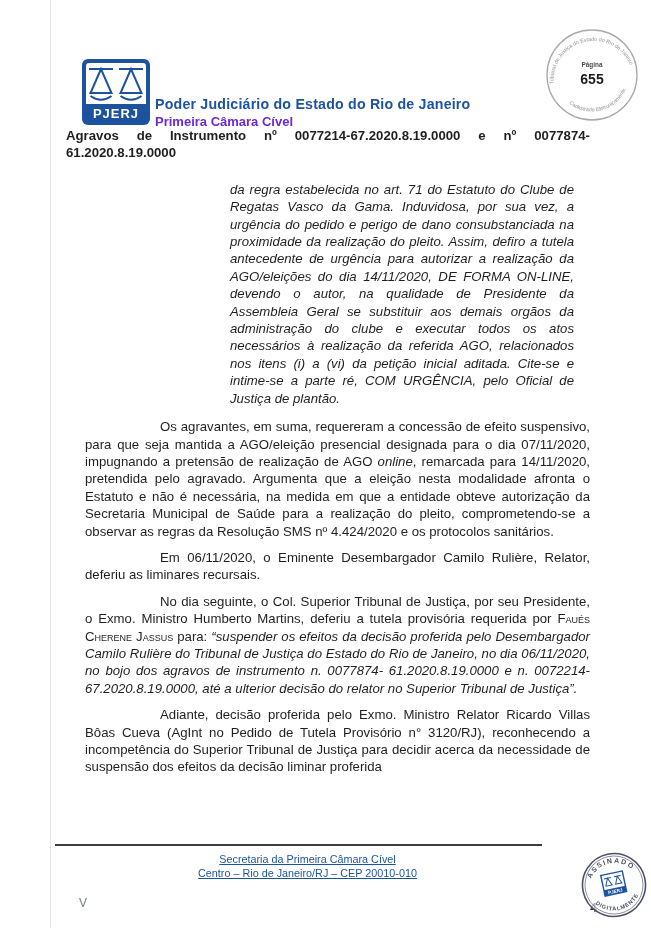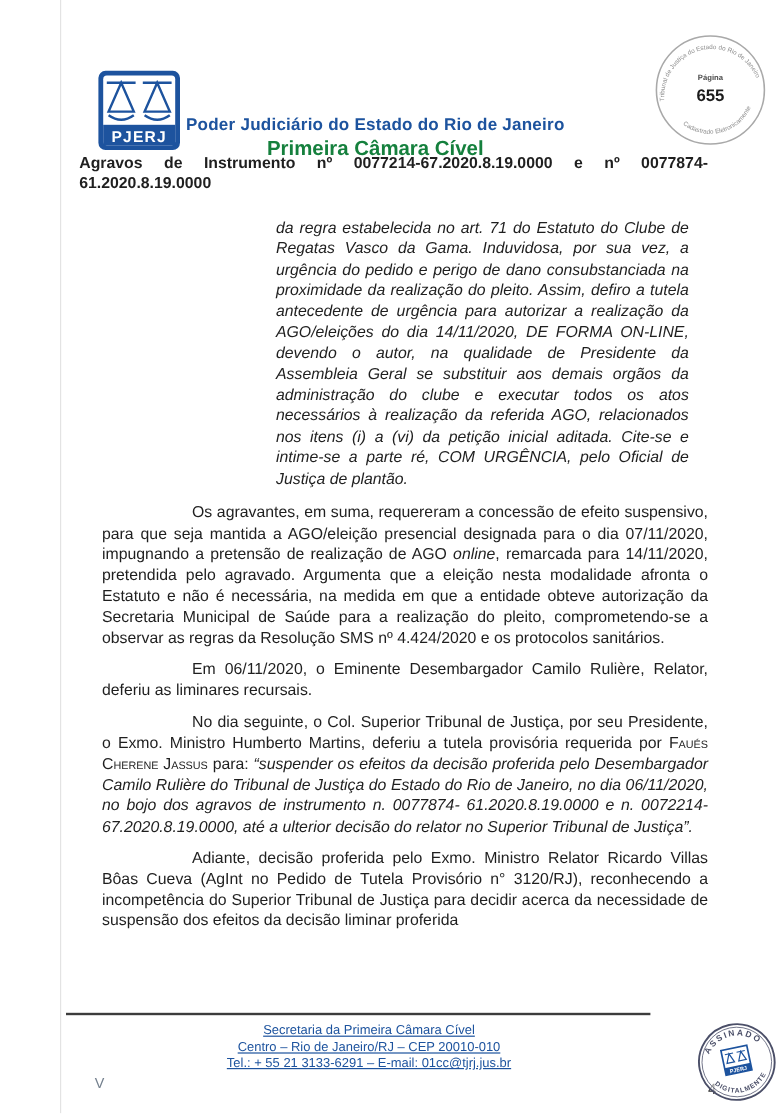--- a/index.html
+++ b/index.html
@@ -2,23 +2,23 @@
 <html lang="pt-BR"><head>
 <meta charset="utf-8">
 <style>
   html,body{margin:0;padding:0;background:#ffffff;}
   #page{
     position:relative;width:651px;height:928px;background:#ffffff;overflow:hidden;
     font-family:"Liberation Sans",sans-serif;color:#1f1f1f;
   }
   .edge-line{position:absolute;left:50px;top:0;width:1px;height:928px;background:#e3e3e3;}
   .logo{position:absolute;left:81px;top:58px;}
-  .hdr{position:absolute;left:155px;top:96px;text-align:center;}
+  .hdr{position:absolute;left:155px;top:96px;}
   .hdr .org{font-size:14.2px;font-weight:bold;color:#1d539e;letter-spacing:.2px;}
-  .hdr .dept{font-size:17px;font-weight:bold;color:#15803d;margin-top:2px;}
+  .hdr .dept{font-size:13px;font-weight:bold;color:#6d28d9;margin-top:2px;}
   .content{
     position:absolute;left:66px;top:127px;width:524px;
     font-size:13.2px;line-height:17.4px;text-align:justify;
   }
   .case-title{font-weight:bold;margin:0 0 19px 0;}
   .quote{font-style:italic;margin:0 16px 11px 164px;}
   .para{margin:0 0 9px 19px;text-indent:75px;}
   .seg-italic{font-style:italic;}
   .seg-smallcaps{font-variant:small-caps;}
   .footer-sep{position:absolute;left:55px;top:844px;width:487px;height:2px;background:#3c3c3c;}
@@ -82,21 +82,20 @@
     <p class="para"><span class="seg-normal">Os agravantes, em suma, requereram a concessão de efeito suspensivo, para que seja mantida a AGO/eleição presencial designada para o dia 07/11/2020, impugnando a pretensão de realização de AGO </span><span class="seg-italic">online</span><span class="seg-normal">, remarcada para 14/11/2020, pretendida pelo agravado. Argumenta que a eleição nesta modalidade afronta o Estatuto e não é necessária, na medida em que a entidade obteve autorização da Secretaria Municipal de Saúde para a realização do pleito, comprometendo-se a observar as regras da Resolução SMS nº 4.424/2020 e os protocolos sanitários.</span></p>
     <p class="para"><span class="seg-normal">Em 06/11/2020, o Eminente Desembargador Camilo Rulière, Relator, deferiu as liminares recursais.</span></p>
     <p class="para"><span class="seg-normal">No dia seguinte, o Col. Superior Tribunal de Justiça, por seu Presidente, o Exmo. Ministro Humberto Martins, deferiu a tutela provisória requerida por </span><span class="seg-smallcaps">Faués Cherene Jassus</span><span class="seg-normal"> para: </span><span class="seg-italic">“suspender os efeitos da decisão proferida pelo Desembargador Camilo Rulière do Tribunal de Justiça do Estado do Rio de Janeiro, no dia 06/11/2020, no bojo dos agravos de instrumento n. 0077874- 61.2020.8.19.0000 e n. 0072214-67.2020.8.19.0000, até a ulterior decisão do relator no Superior Tribunal de Justiça”.</span></p>
     <p class="para"><span class="seg-normal">Adiante, decisão proferida pelo Exmo. Ministro Relator Ricardo Villas Bôas Cueva (AgInt no Pedido de Tutela Provisório n° 3120/RJ), reconhecendo a incompetência do Superior Tribunal de Justiça para decidir acerca da necessidade de suspensão dos efeitos da decisão liminar proferida</span></p>
   </div>
 
   <div class="footer-sep"></div>
   <div class="footer">
       <div>Secretaria da Primeira Câmara Cível</div>
       <div>Centro – Rio de Janeiro/RJ – CEP 20010-010</div>
-      <div>Tel.: + 55 21 3133-6291 – E-mail: 01cc@tjrj.jus.br</div>
     </div>
   <div class="v-mark">V</div>
   <div class="page-num">4</div>
 
   <div class="sig-stamp">
     <svg width="68" height="68" viewBox="0 0 68 68">
       <g transform="rotate(-12 34 34)">
         <circle cx="34" cy="34" r="31.5" fill="#ffffff" fill-opacity="0.55" stroke="#4b4f68" stroke-width="1.6"></circle>
         <circle cx="34" cy="34" r="29" fill="none" stroke="#4b4f68" stroke-width="0.6"></circle>
         <defs>

